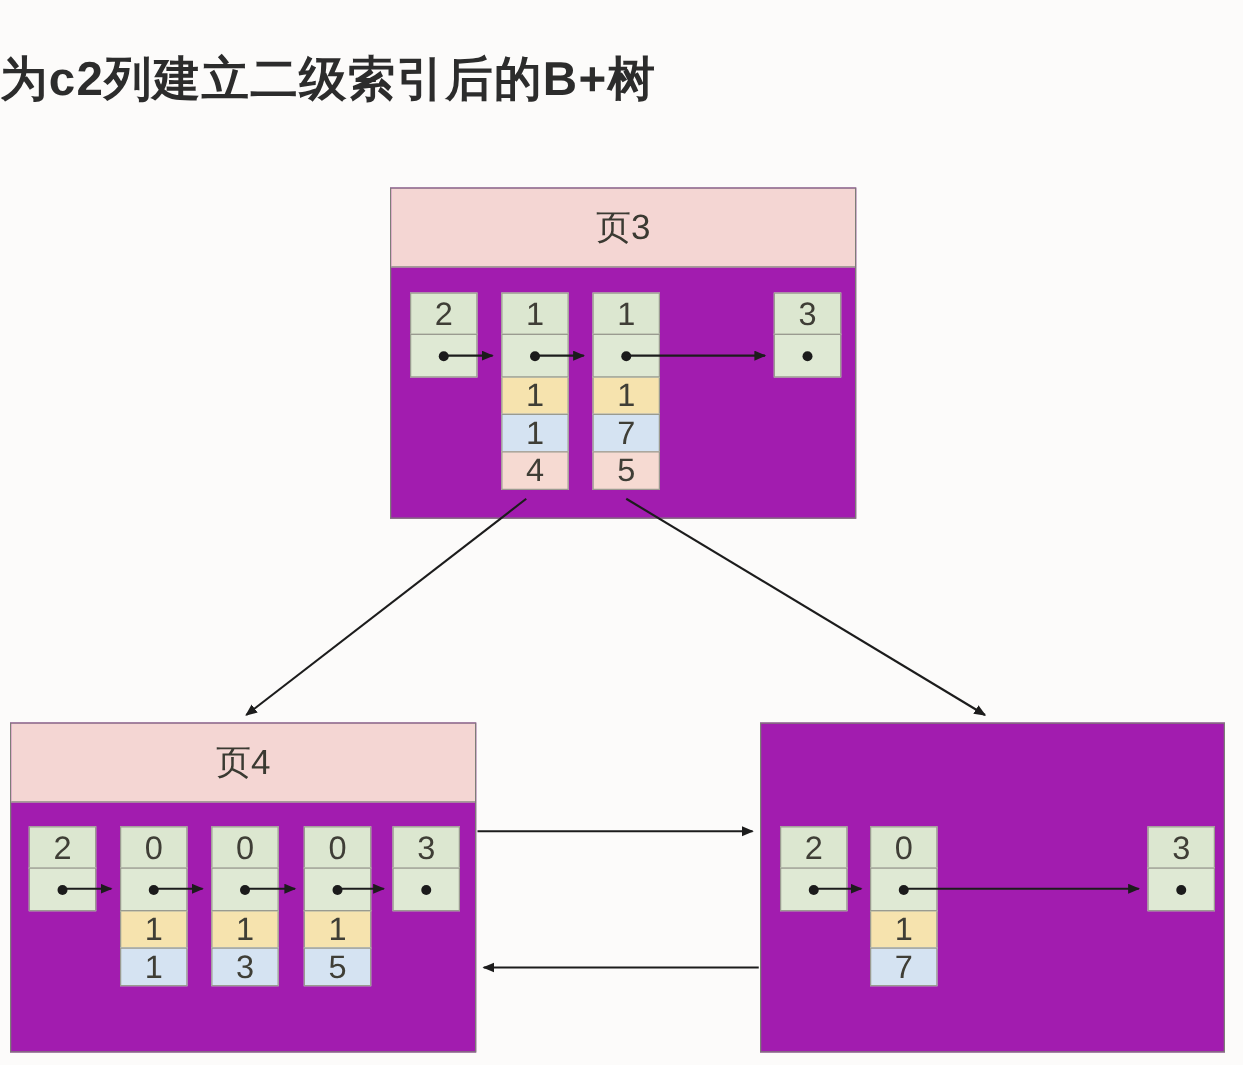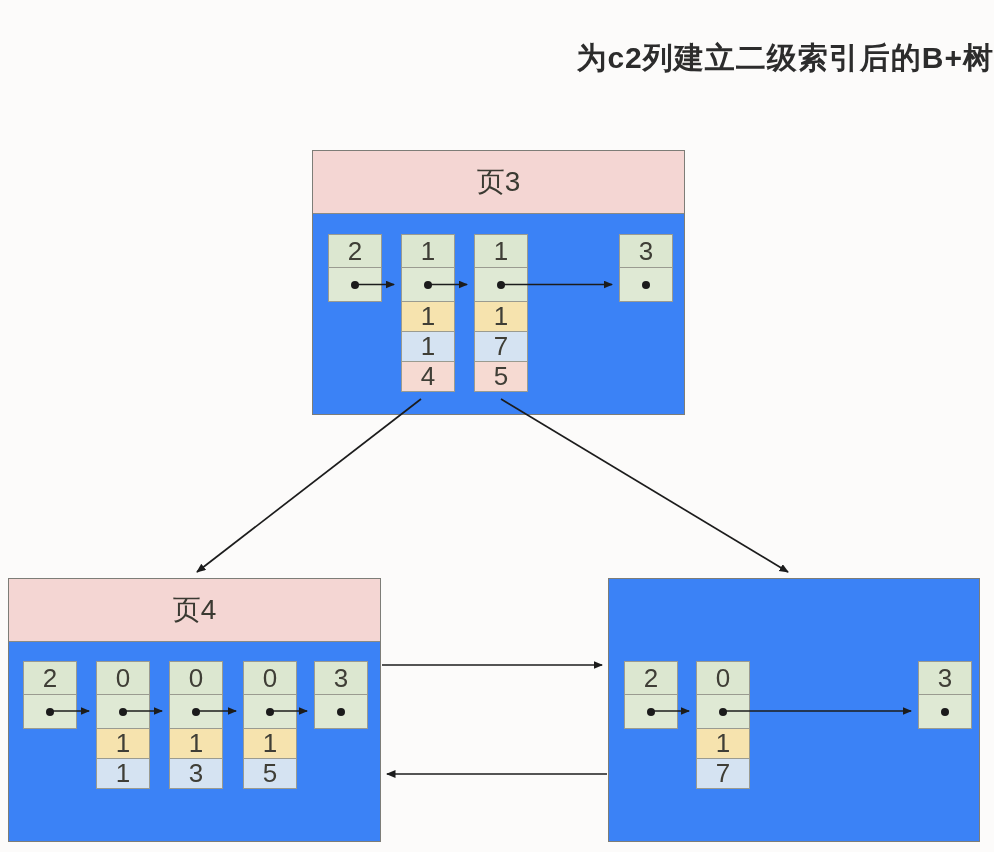--- a/index.html
+++ b/index.html
@@ -4,26 +4,26 @@
 <style>
   html,body{margin:0;padding:0;}
   body{
     width:994px;height:852px;position:relative;
     background:#fcfbfa;
     font-family:"Liberation Sans","DejaVu Sans",sans-serif;
     overflow:hidden;
   }
   .title{
     position:absolute;left:0;top:38px;width:994px;
-    text-align:right;font-size:30px;font-weight:600;
+    text-align:left;font-size:38px;font-weight:600;
     color:#2c2c2c;letter-spacing:1px;margin:0;
   }
   .page{
     position:absolute;
-    background:#3b82f6;
+    background:#a21caf;
     border:1.5px solid #7d7d77;
     box-sizing:border-box;
   }
   .page-header{
     position:absolute;left:0;top:0;right:0;height:62px;
     background:#f4d6d3;
     border-bottom:1.5px solid #8a8a84;
     display:flex;align-items:center;justify-content:center;
     font-size:28px;color:#3a3a32;
   }

